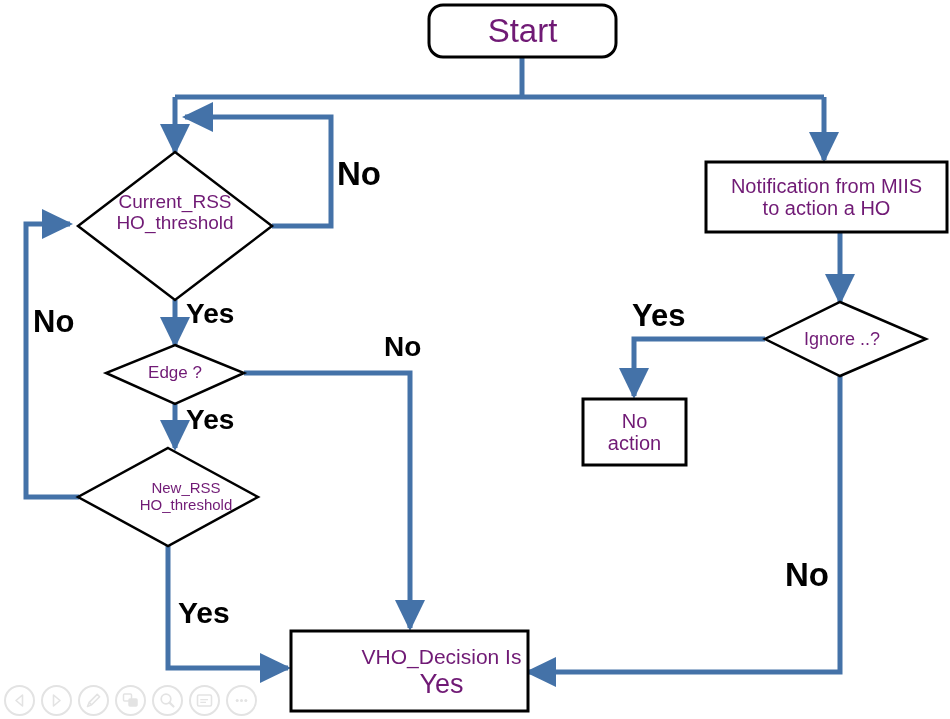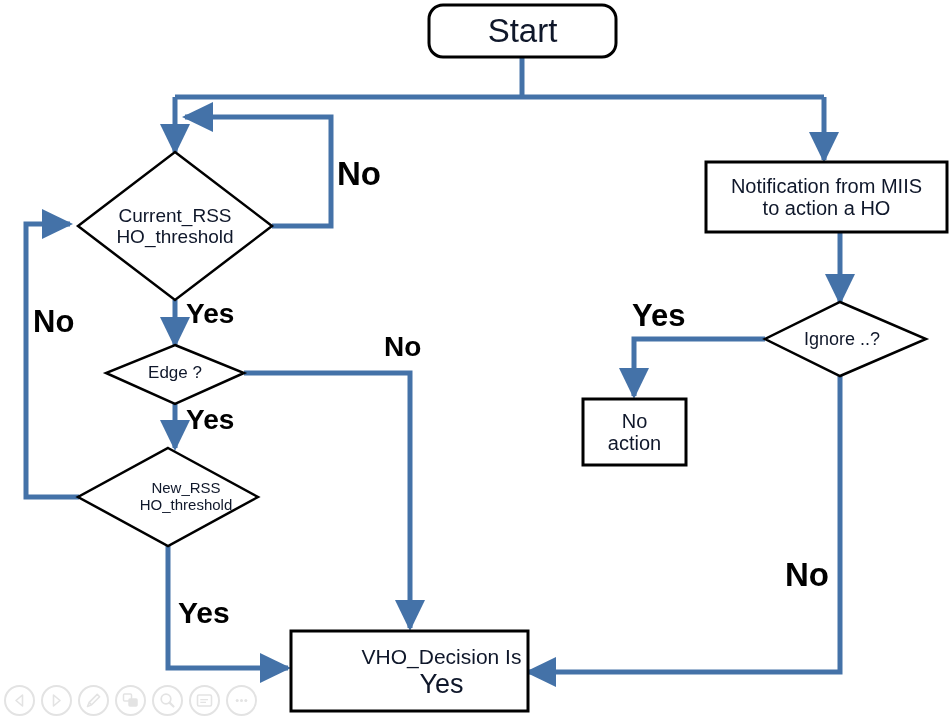--- a/index.html
+++ b/index.html
@@ -24,21 +24,21 @@
     width: 950px;
     height: 719px;
   }
   .node-text {
     position: absolute;
     display: flex;
     flex-direction: column;
     align-items: center;
     justify-content: center;
     text-align: center;
-    color: #0f172a;
+    color: #701a75;
     line-height: 1.12;
     pointer-events: none;
     white-space: nowrap;
   }
   .edge-label {
     position: absolute;
     font-weight: bold;
     color: #000000;
     line-height: 1;
     white-space: nowrap;
@@ -119,21 +119,21 @@
 
     <rect x="583" y="399" width="103" height="66" fill="#FFFFFF" stroke="#000000" stroke-width="3"></rect>
 
     <rect x="291" y="631" width="237" height="80" fill="#FFFFFF" stroke="#000000" stroke-width="3"></rect>
   </svg>
 
   <div class="node-text" style="left:429px; top:5px; width:187px; height:52px; font-size:33px;">
     <span>Start</span>
   </div>
 
-  <div class="node-text" style="left:78px; top:186px; width:194px; height:80px; font-size:19px;">
+  <div class="node-text" style="left:78px; top:172px; width:194px; height:80px; font-size:19px;">
     <span>Current_RSS</span>
     <span>HO_threshold</span>
   </div>
 
   <div class="node-text" style="left:106px; top:353px; width:138px; height:40px; font-size:17px;">
     <span>Edge ?</span>
   </div>
 
   <div class="node-text" style="left:96px; top:458px; width:180px; height:78px; font-size:15px;">
     <span>New_RSS</span>

